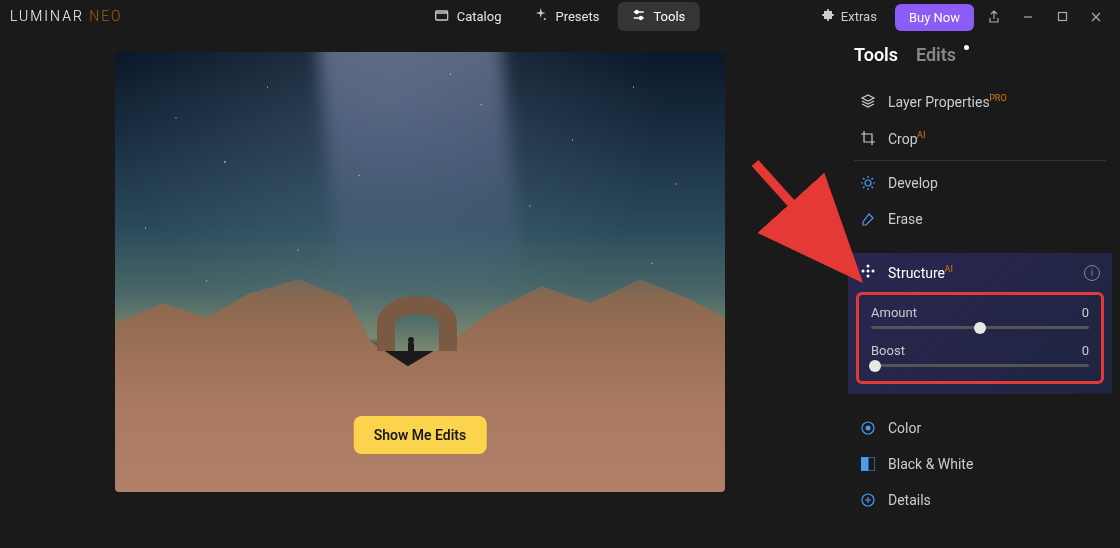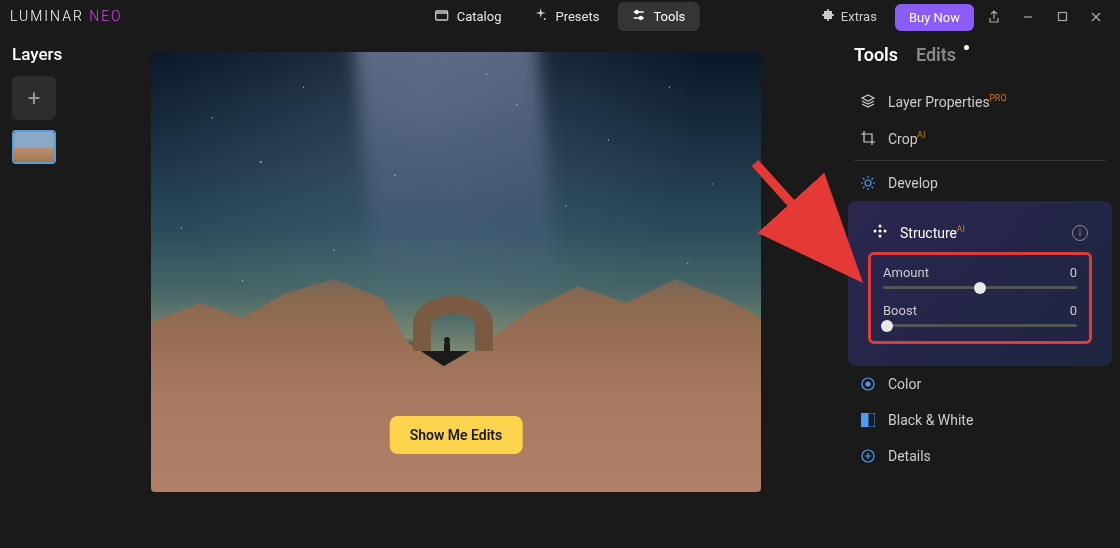--- a/index.html
+++ b/index.html
@@ -1,20 +1,20 @@
 <!DOCTYPE html>
 <html><head>
 <meta charset="utf-8">
 <style>
 *{margin:0;padding:0;box-sizing:border-box;font-family:-apple-system,BlinkMacSystemFont,"Segoe UI",Roboto,sans-serif;}
 body{width:1120px;height:548px;background:#1a1a1a;color:#e0e0e0;overflow:hidden;position:relative;}
 .topbar{height:32px;display:flex;align-items:center;padding:0 10px;background:#1a1a1a;position:relative;}
 .logo{font-size:14px;letter-spacing:2px;font-weight:300;}
 .logo .l1{color:#fff;}
-.logo .l2{color:#d946ef;}
+.logo .l2{color:#a16207;}
 .top-center{position:absolute;left:50%;transform:translateX(-50%);display:flex;gap:4px;}
 .top-btn{display:flex;align-items:center;gap:8px;padding:6px 14px;border-radius:6px;font-size:13px;color:#e5e5e5;cursor:pointer;}
 .top-btn.active{background:#353535;color:#fff;}
 .top-right{margin-left:auto;display:flex;align-items:flex-end;gap:6px;}
 .extras-btn{display:flex;align-items:center;gap:6px;padding:6px 12px;color:#ccc;font-size:13px;cursor:pointer;}
 .buy-btn{background:#8b5cf6;color:#fff;padding:6px 14px;border-radius:6px;font-size:13px;cursor:pointer;}
 .win-ctrl{width:28px;height:28px;display:flex;align-items:center;justify-content:center;color:#aaa;cursor:pointer;}
 .main{display:flex;height:calc(100% - 32px);}
 .layers-col{width:72px;padding:12px 8px;}
 .layers-title{font-size:17px;color:#fff;margin-bottom:12px;font-weight:500;padding-left:4px;}
@@ -34,21 +34,21 @@
 .right-col{width:280px;padding:12px 14px;overflow-y:auto;}
 .mode-tabs{display:flex;gap:18px;margin-bottom:18px;align-items:center;}
 .mode-tab{font-size:18px;font-weight:600;cursor:pointer;color:#888;}
 .mode-tab.active{color:#fff;}
 .dot{width:5px;height:5px;background:#fff;border-radius:50%;margin-top:-14px;margin-left:-10px;}
 .tool-list{display:flex;flex-direction:column;}
 .tool-item{display:flex;align-items:center;gap:12px;padding:10px 6px;font-size:14px;color:#ccc;cursor:pointer;}
 .tool-item .ico{width:16px;height:16px;display:flex;align-items:center;justify-content:center;flex-shrink:0;}
 .badge{font-size:9px;color:#d97706;margin-left:-4px;vertical-align:super;}
 .divider{height:1px;background:#333;margin:4px 0;}
-.structure-section{background:linear-gradient(135deg,#2a2650 0%,#1e2540 100%);border-radius:8px;padding:12px;margin:0 -6px;position:relative;}
+.structure-section{background:linear-gradient(135deg,#2a2650 0%,#1e2540 100%);border-radius:0;padding:0;margin:16px -6px;position:relative;}
 .structure-hdr{display:flex;align-items:center;gap:12px;padding:10px 12px;font-size:14px;color:#fff;}
 .structure-hdr .info{margin-left:auto;width:16px;height:16px;border:1.5px solid #888;border-radius:50%;display:flex;align-items:center;justify-content:center;font-size:10px;color:#888;}
 .sub-tabs{display:flex;gap:18px;padding:6px 14px 10px;font-size:13px;}
 .sub-tab{color:#888;cursor:pointer;}
 .sub-tab.active{color:#fff;}
 .sliders-box{border:3px solid #e53935;border-radius:6px;margin:0 8px 10px;padding:10px 12px 14px;}
 .slider-row{margin-bottom:14px;}
 .slider-row:last-child{margin-bottom:0;}
 .slider-lbl{display:flex;justify-content:space-between;font-size:13px;color:#ccc;margin-bottom:6px;}
 .slider-track{height:3px;background:#555;border-radius:2px;position:relative;}
@@ -110,29 +110,20 @@
       </div>
     <div class="win-ctrl">
         <svg width="12" height="12" viewBox="0 0 12 12" stroke="#aaa" stroke-width="1.2">
           <path d="M2 2l8 8M10 2l-8 8"></path>
         </svg>
       </div>
   </div>
 </div>
 
 <div class="main">
-  <div class="layers-col">
-    <div class="layers-title">Layers</div>
-    <div class="add-layer">
-        <span>+</span>
-      </div>
-    <div class="thumb">
-        <div class="thumb-img"></div>
-      </div>
-  </div>
 
   <div class="canvas-col">
     <div class="canvas">
       <div class="sky"></div>
       <div class="milky"></div>
       <div class="stars"></div>
       <div class="rocks"></div>
       <div class="arch"></div>
       <div class="person"></div>
       <div class="show-edits">Show Me Edits</div>
@@ -164,20 +155,28 @@
       </div>
       <div class="divider"></div>
       <div class="tool-item">
         <span class="ico">
             <svg width="16" height="16" viewBox="0 0 16 16" fill="none" stroke="#4a9cf5" stroke-width="1.2">
               <circle cx="8" cy="8" r="3"></circle>
               <path d="M8 1v2M8 13v2M1 8h2M13 8h2M3 3l1.5 1.5M11.5 11.5L13 13M13 3l-1.5 1.5M4.5 11.5L3 13"></path>
             </svg>
           </span>
         <span>Develop</span>
+      </div>
+      <div class="tool-item">
+        <span class="ico">
+            <svg width="16" height="16" viewBox="0 0 16 16" fill="none" stroke="#4a9cf5" stroke-width="1.2">
+              <path d="M9 3l4 4-7 7H3v-3z"></path>
+            </svg>
+          </span>
+        <span>Erase</span>
       </div>
 
       <div class="structure-section">
         <div class="structure-hdr">
           <span class="ico"><svg width="16" height="16" viewBox="0 0 16 16" fill="#fff">
                 <circle cx="8" cy="3" r="1.5"></circle>
                 <circle cx="3" cy="8" r="1.5"></circle>
                 <circle cx="13" cy="8" r="1.5"></circle>
                 <circle cx="8" cy="13" r="1.5"></circle>
                 <circle cx="8" cy="8" r="1.5"></circle>

